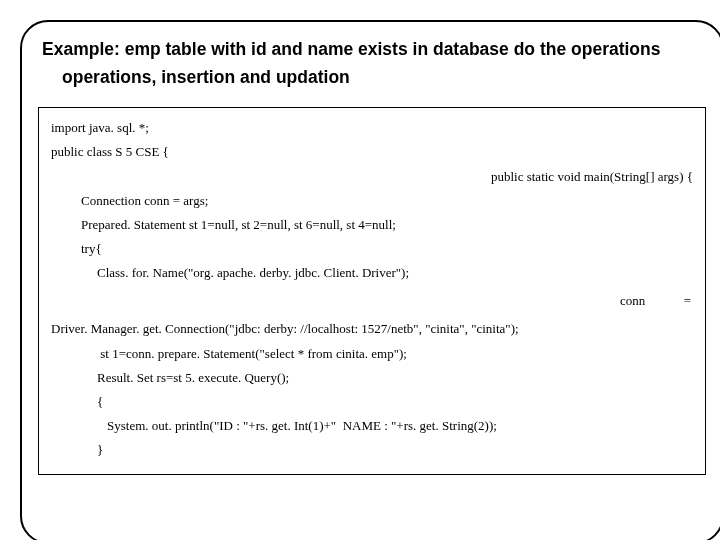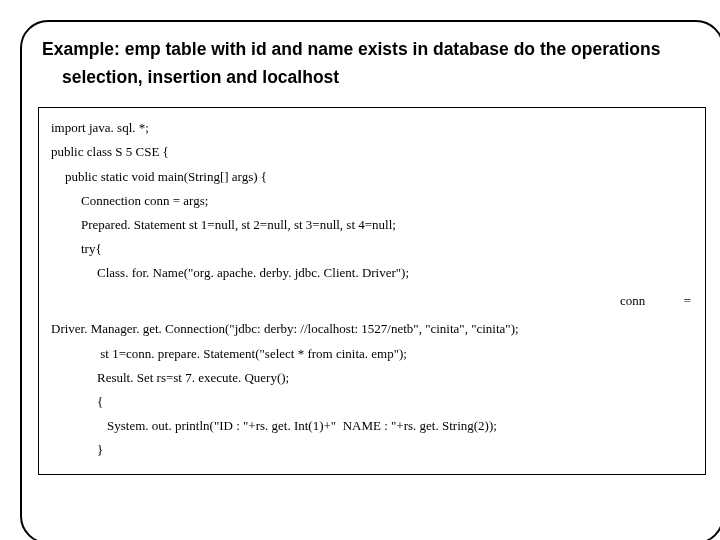--- a/index.html
+++ b/index.html
@@ -52,47 +52,47 @@
       justify-content: space-between;
       width: 100%;
     }
     .conn-left {
       flex: 0 0 auto;
     }
     .conn-right {
       flex: 0 0 auto;
       padding-right: 6px;
     }
-    .indent1 { padding-left: 14px; }
+    .indent1 { padding-left: 14px; text-align: right; }
     .indent2 { padding-left: 30px; }
     .indent3 { padding-left: 46px; }
     .indent4 { padding-left: 56px; }
   </style>
 </head>
 <body>
 
 <div class="outer-frame">
   <div class="title-section">
     <div class="title-line1">Example: emp table with id and name exists in database do the operations</div>
-    <div class="title-line2">selection, insertion and localhost</div>
+    <div class="title-line2">operations, insertion and updation</div>
   </div>
 
   <div class="code-box">
     <div class="code-line">import java. sql. *;</div>
     <div class="code-line">public class S 5 CSE {</div>
     <div class="code-line indent1">public static void main(String[] args) {</div>
     <div class="code-line indent2">Connection conn = args;</div>
-    <div class="code-line indent2">Prepared. Statement st 1=null, st 2=null, st 3=null, st 4=null;</div>
+    <div class="code-line indent2">Prepared. Statement st 1=null, st 2=null, st 6=null, st 4=null;</div>
     <div class="code-line indent2">try{</div>
     <div class="code-line indent3">Class. for. Name("org. apache. derby. jdbc. Client. Driver");</div>
     <div class="code-line conn-row">
       <span class="conn-left" style="visibility:hidden;">x</span>
       <span class="conn-left" style="padding-left:520px;">conn</span>
       <span class="conn-right">=</span>
     </div>
     <div class="code-line">Driver. Manager. get. Connection("jdbc: derby: //localhost: 1527/netb", "cinita", "cinita");</div>
     <div class="code-line indent3"> st 1=conn. prepare. Statement("select * from cinita. emp");</div>
-    <div class="code-line indent3">Result. Set rs=st 7. execute. Query();</div>
+    <div class="code-line indent3">Result. Set rs=st 5. execute. Query();</div>
     <div class="code-line indent3">{</div>
     <div class="code-line indent4">System. out. println("ID : "+rs. get. Int(1)+"  NAME : "+rs. get. String(2));</div>
     <div class="code-line indent3">}</div>
   </div>
 </div>
 
 </body></html>

